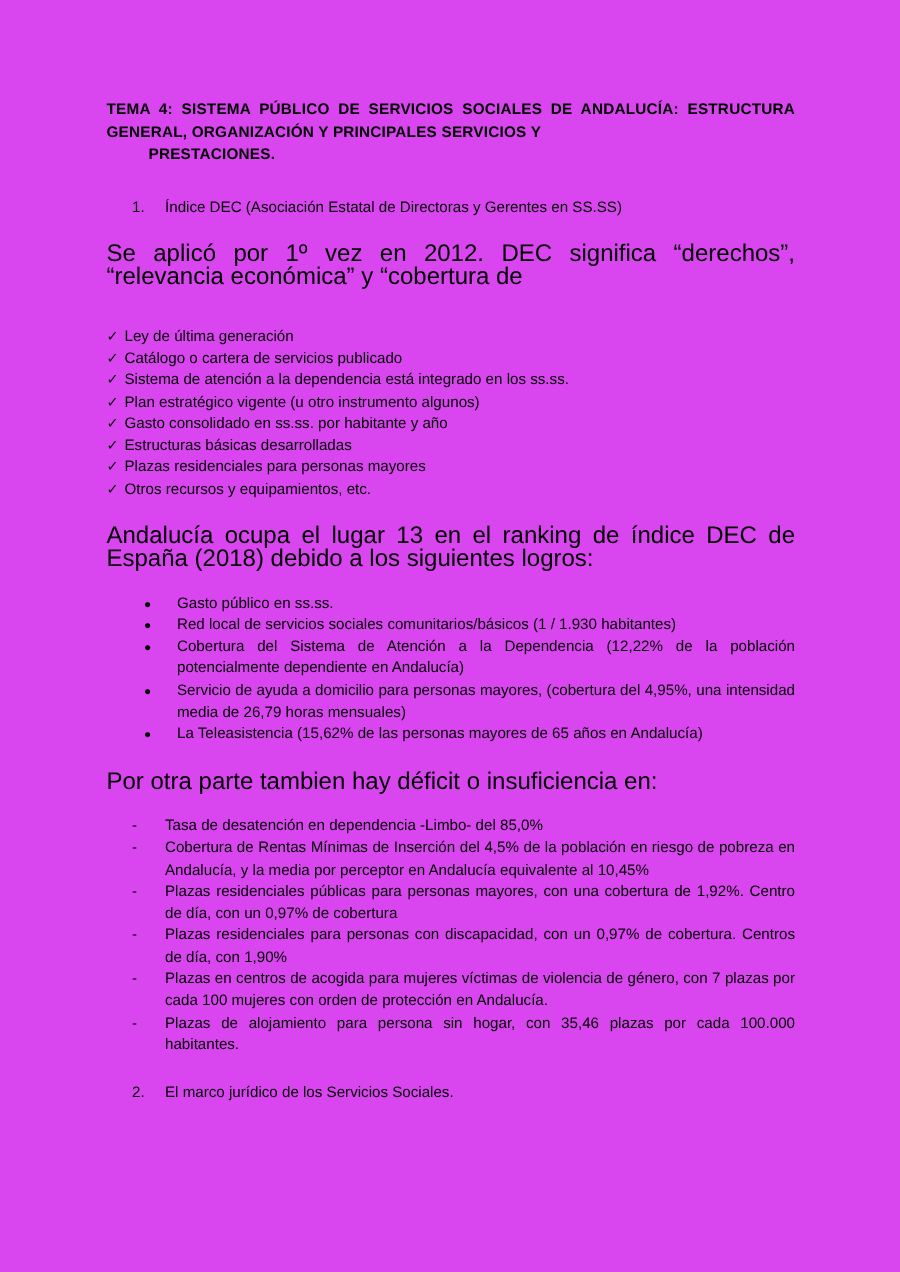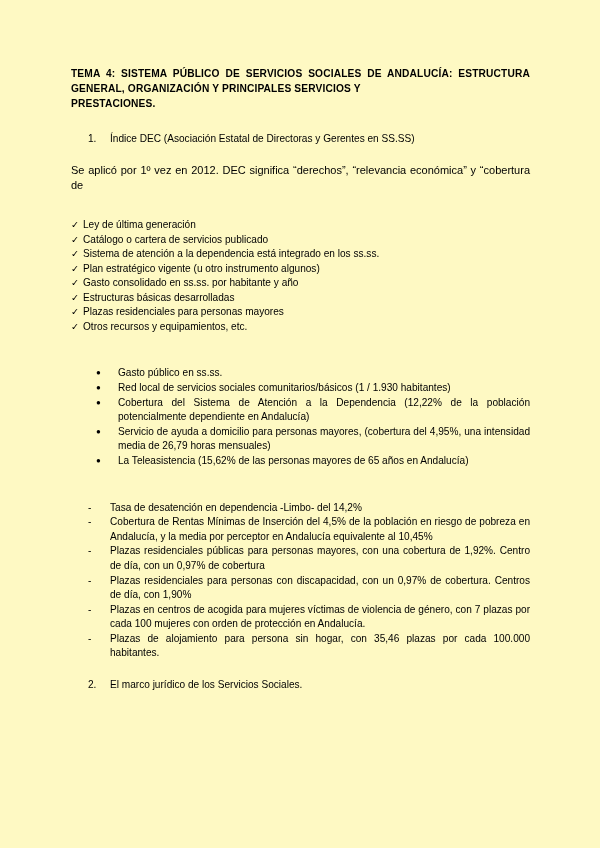--- a/index.html
+++ b/index.html
@@ -11,39 +11,40 @@
     width: 600px;
     height: 848px;
     font-family: "Liberation Sans", sans-serif;
     color: #000000;
     -webkit-font-smoothing: none;
   }
   #page {
     position: relative;
     width: 600px;
     height: 848px;
-    background: #fef9c3;
+    background: #d946ef;
     box-sizing: border-box;
     padding: 66px 70px 0 71px;
   }
   .doc-title {
     font-size: 10.2px;
     font-weight: bold;
     line-height: 15.2px;
     text-align: justify;
     text-align-last: left;
     letter-spacing: 0.15px;
     margin: 0 0 0 0;
     width: 459px;
   }
   .doc-title .lastline {
     text-align-last: left;
+    margin-left: 28px;
   }
   p.body {
-    font-size: 11px;
+    font-size: 16px;
     line-height: 14.6px;
     text-align: justify;
     text-align-last: left;
     margin: 0;
     width: 459px;
   }
   .spacer-15 { height: 15px; }
   .spacer-9  { height: 9px; }
   .spacer-17 { height: 17px; }
   .spacer-20 { height: 20px; }
@@ -188,20 +189,21 @@
         <span class="txt">Plazas residenciales para personas mayores</span>
       </li>
     <li>
         <span class="tick">✓</span>
         <span class="txt">Otros recursos y equipamientos, etc.</span>
       </li>
   </ul>
 
   <div class="spacer-17"></div>
 
+  <p class="body">Andalucía ocupa el lugar 13 en el ranking de índice DEC de España (2018) debido a los siguientes logros:</p>
 
   <div class="spacer-15"></div>
 
   <ul class="bulletlist">
     <li>
         <span class="dot">●</span>
         <span class="txt">Gasto público en ss.ss.</span>
       </li>
     <li>
         <span class="dot">●</span>
@@ -216,27 +218,28 @@
         <span class="txt">Servicio de ayuda a domicilio para personas mayores, (cobertura del 4,95%, una intensidad media de 26,79 horas mensuales)</span>
       </li>
     <li>
         <span class="dot">●</span>
         <span class="txt">La Teleasistencia (15,62% de las personas mayores de 65 años en Andalucía)</span>
       </li>
   </ul>
 
   <div class="spacer-17"></div>
 
+  <p class="body">Por otra parte tambien hay déficit o insuficiencia en:</p>
 
   <div class="spacer-15"></div>
 
   <ul class="dashlist">
     <li>
         <span class="dash">-</span>
-        <span class="txt">Tasa de desatención en dependencia -Limbo- del 14,2%</span>
+        <span class="txt">Tasa de desatención en dependencia -Limbo- del 85,0%</span>
       </li>
     <li>
         <span class="dash">-</span>
         <span class="txt">Cobertura de Rentas Mínimas de Inserción del 4,5% de la población en riesgo de pobreza en Andalucía, y la media por perceptor en Andalucía equivalente al 10,45%</span>
       </li>
     <li>
         <span class="dash">-</span>
         <span class="txt">Plazas residenciales públicas para personas mayores, con una cobertura de 1,92%. Centro de día, con un 0,97% de cobertura</span>
       </li>
     <li>

